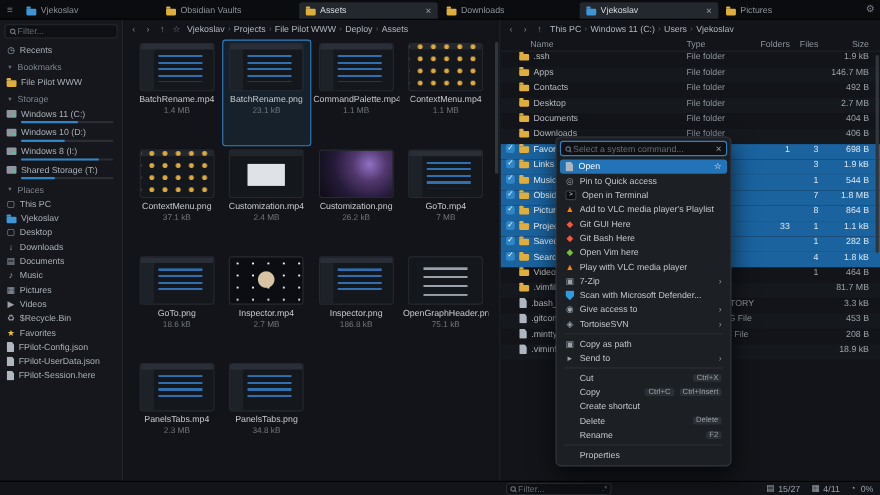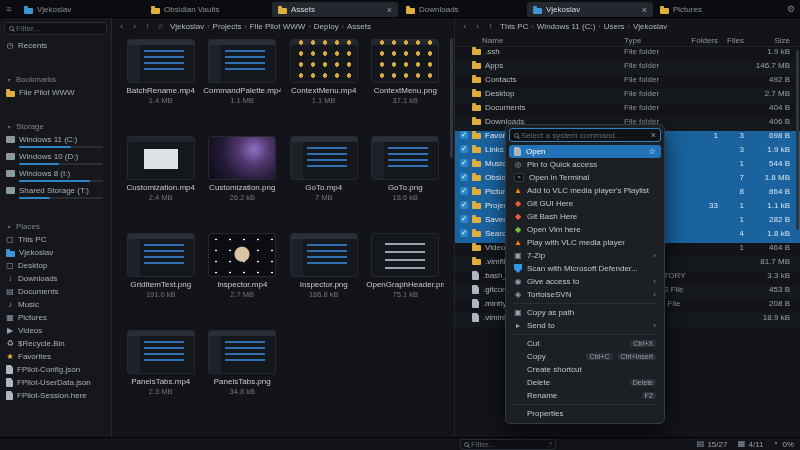--- a/index.html
+++ b/index.html
@@ -37,21 +37,21 @@
   .sidebar{width:112px;background:#15171c;border-right:1px solid #24272d;display:flex;flex-direction:column;padding:3px 0;flex:none}
   .pane{position:relative;background:#121419;display:flex;flex-direction:column;min-width:0}
   .pane.middle{flex:1;border-right:1px solid #24272d}
   .pane.right{width:345px;flex:none}
 
   
   .sb-filter{margin:1px 4px 4px;height:13px;background:#0e1013;border:1px solid #26292f;border-radius:3px;display:flex;align-items:center;padding:0 4px}
   .tin{flex:1;min-width:0;background:transparent;border:none;outline:none;color:#bfc4c9;font-family:inherit;font-size:8px}
   .tin::placeholder{color:#666c73}
   .sb-item{height:13px;display:flex;align-items:center;gap:4px;padding:0 6px;color:#aab0b7;font-size:8px;white-space:nowrap;overflow:hidden}
-  .sb-section{height:13px;display:flex;align-items:center;gap:3px;padding:0 5px;color:#7d838b;font-size:8px;margin-top:21px}
+  .sb-section{height:13px;display:flex;align-items:center;gap:3px;padding:0 5px;color:#7d838b;font-size:8px;margin-top:3px}
   .sb-drive{margin-bottom:2px}
   .usage{height:2px;background:#2a2e34;border-radius:1px;margin:0 8px 1px 19px}
   .usage i{display:block;height:100%;background:#2e86c9;border-radius:1px}
 
   
   .pane-header{height:16px;display:flex;align-items:center;gap:2px;padding:0 4px;color:#8a9098;flex:none}
   .nav-ic{width:11px;height:12px;display:flex;align-items:center;justify-content:center;color:#7d838b;font-size:8px;flex:none}
   .crumb{display:flex;align-items:center;gap:3px;font-size:8px;color:#b2b8bf;min-width:0;overflow:hidden;margin-left:2px}
   .crumb .sep{color:#5c6167;font-size:7px}
   .crumb-item{white-space:nowrap}
@@ -298,20 +298,25 @@
             <span class="sep">›</span>
             <span class="crumb-item">Assets</span>
           </div>
       </div>
       <div class="grid" id="grid">
           <div class="cell">
             <div class="thumb th-app"></div>
             <div class="gname">BatchRename.mp4</div>
             <div class="gsize">1.4 MB</div>
           </div>
+          <div class="cell selected">
+            <div class="thumb th-app"></div>
+            <div class="gname">BatchRename.png</div>
+            <div class="gsize">23.1 kB</div>
+          </div>
           <div class="cell">
             <div class="thumb th-app"></div>
             <div class="gname">CommandPalette.mp4</div>
             <div class="gsize">1.1 MB</div>
           </div>
           <div class="cell">
             <div class="thumb th-folders"></div>
             <div class="gname">ContextMenu.mp4</div>
             <div class="gsize">1.1 MB</div>
           </div>
@@ -332,25 +337,20 @@
           </div>
           <div class="cell">
             <div class="thumb th-app"></div>
             <div class="gname">GoTo.mp4</div>
             <div class="gsize">7 MB</div>
           </div>
           <div class="cell">
             <div class="thumb th-app"></div>
             <div class="gname">GoTo.png</div>
             <div class="gsize">18.6 kB</div>
-          </div>
-          <div class="cell">
-            <div class="thumb th-app"></div>
-            <div class="gname">GridItemText.png</div>
-            <div class="gsize">191.0 kB</div>
           </div>
           <div class="cell">
             <div class="thumb th-planet"></div>
             <div class="gname">Inspector.mp4</div>
             <div class="gsize">2.7 MB</div>
           </div>
           <div class="cell">
             <div class="thumb th-app"></div>
             <div class="gname">Inspector.png</div>
             <div class="gsize">186.8 kB</div>

